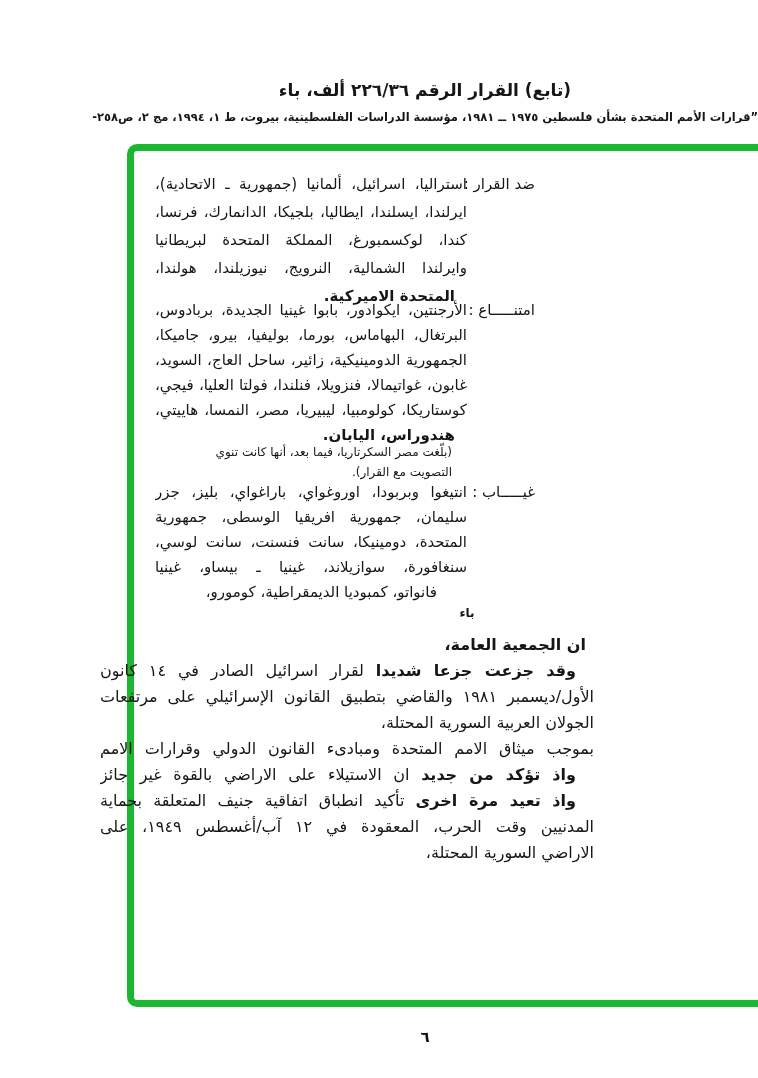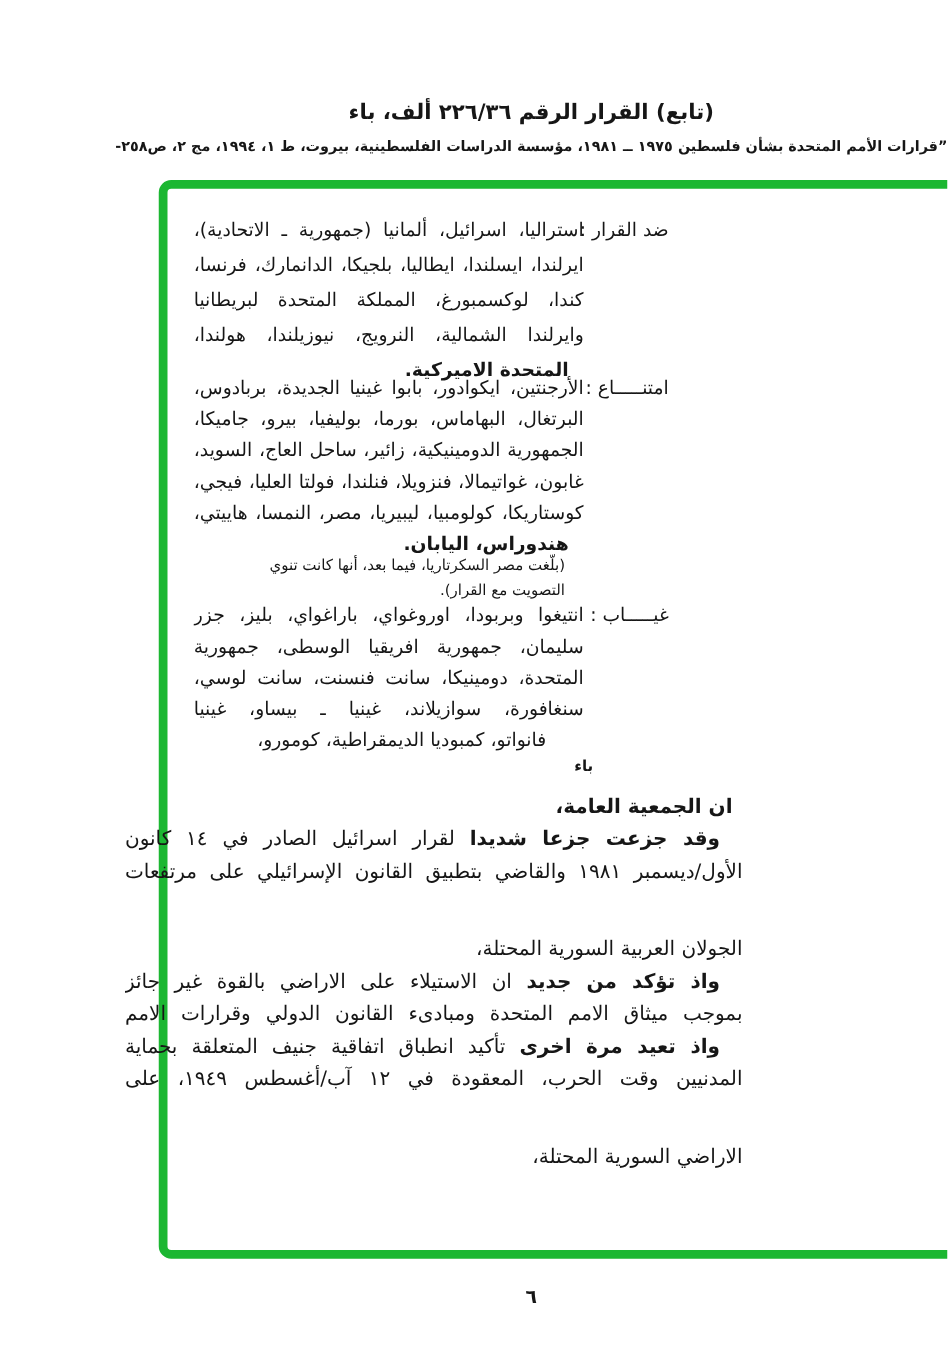--- a/index.html
+++ b/index.html
@@ -67,21 +67,21 @@
   .body-wrap{position:absolute;top:632px;right:164px;width:494px;}
   .body-intro{
     font-size:16px;line-height:26px;font-weight:bold;
     text-align:right;text-indent:8px;
   }
   .body-line{
     font-size:16px;line-height:26px;height:26px;overflow:hidden;
     text-align:justify;text-align-last:justify;
   }
   .body-line.first{text-indent:18px;}
-  .body-line.endline{text-align:right;text-align-last:right;margin-top:36px;}
+  .body-line.endline{text-align:right;text-align-last:right;}
   .lead{font-weight:bold;}
   
   .page-number{
     position:absolute;top:1028px;left:0;right:0;
     text-align:center;font-size:15px;font-weight:bold;
   }
 </style>
 </head>
 <body>
 
@@ -140,22 +140,22 @@
   <div class="body-wrap">
     <div class="body-intro">ان الجمعية العامة،</div>
 
     <div>
       <div class="body-line first"><span class="lead">وقد جزعت جزعا شديدا</span><span> لقرار اسرائيل الصادر في ١٤ كانون</span></div>
       <div class="body-line">الأول/ديسمبر ١٩٨١ والقاضي بتطبيق القانون الإسرائيلي على مرتفعات</div>
       <div class="body-line endline">الجولان العربية السورية المحتلة،</div>
     </div>
 
     <div>
+      <div class="body-line">بموجب ميثاق الامم المتحدة ومبادىء القانون الدولي وقرارات الامم</div>
       <div class="body-line first"><span class="lead">واذ تؤكد من جديد</span><span> ان الاستيلاء على الاراضي بالقوة غير جائز</span></div>
-      <div class="body-line">بموجب ميثاق الامم المتحدة ومبادىء القانون الدولي وقرارات الامم</div>
     </div>
 
     <div>
       <div class="body-line first"><span class="lead">واذ تعيد مرة اخرى</span><span> تأكيد انطباق اتفاقية جنيف المتعلقة بحماية</span></div>
       <div class="body-line">المدنيين وقت الحرب، المعقودة في ١٢ آب/أغسطس ١٩٤٩، على</div>
       <div class="body-line endline">الاراضي السورية المحتلة،</div>
     </div>
   </div>
 
   <div class="page-number">٦</div>

